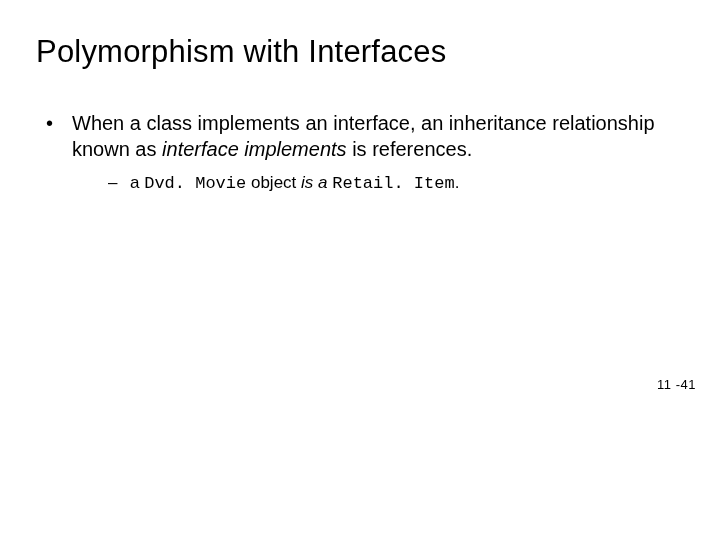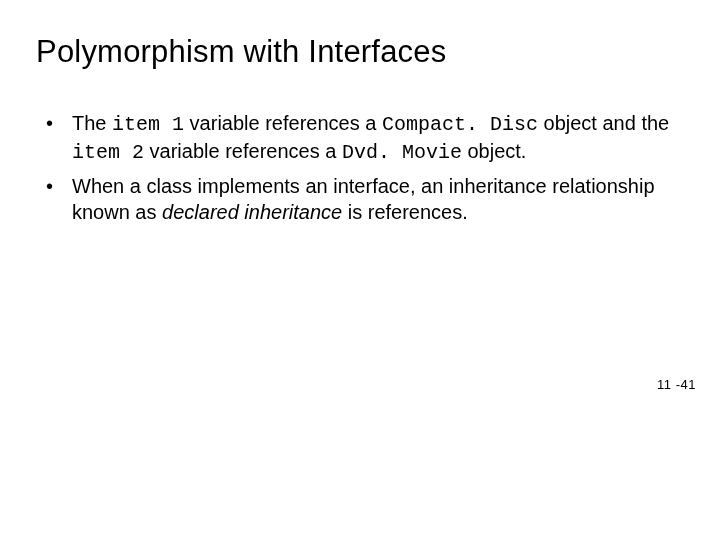--- a/index.html
+++ b/index.html
@@ -64,23 +64,23 @@
   }
 </style>
 </head>
 <body>
 
 <div class="slide">
   <h1 class="title">Polymorphism with Interfaces</h1>
 
   <ul class="bullets">
     <li>
-      <span>The </span><span class="mono">item 1</span><span> variable references a </span><span class="mono">Compact. Disc</span><span> object and the </span><span class="mono">item 2</span><span> variable references a </span><span class="mono">Dvd. Movie</span><span> object.</span>
-    </li>
-    <li>
-      <span>When a class implements an interface, an inheritance relationship known as </span><em class="ital">declared inheritance</em><span> is references.</span>
+      <span>When a class implements an interface, an inheritance relationship known as </span><em class="ital">interface implements</em><span> is references.</span>
       <ul class="sub">
+        <li>
+          <span>a </span><span class="mono">Dvd. Movie</span><span> object </span><em class="ital">is a</em><span> </span><span class="mono">Retail. Item</span><span>.</span>
+        </li>
       </ul>
     </li>
   </ul>
 
   <div class="pagenum">11 -41</div>
 </div>
 
 </body></html>

